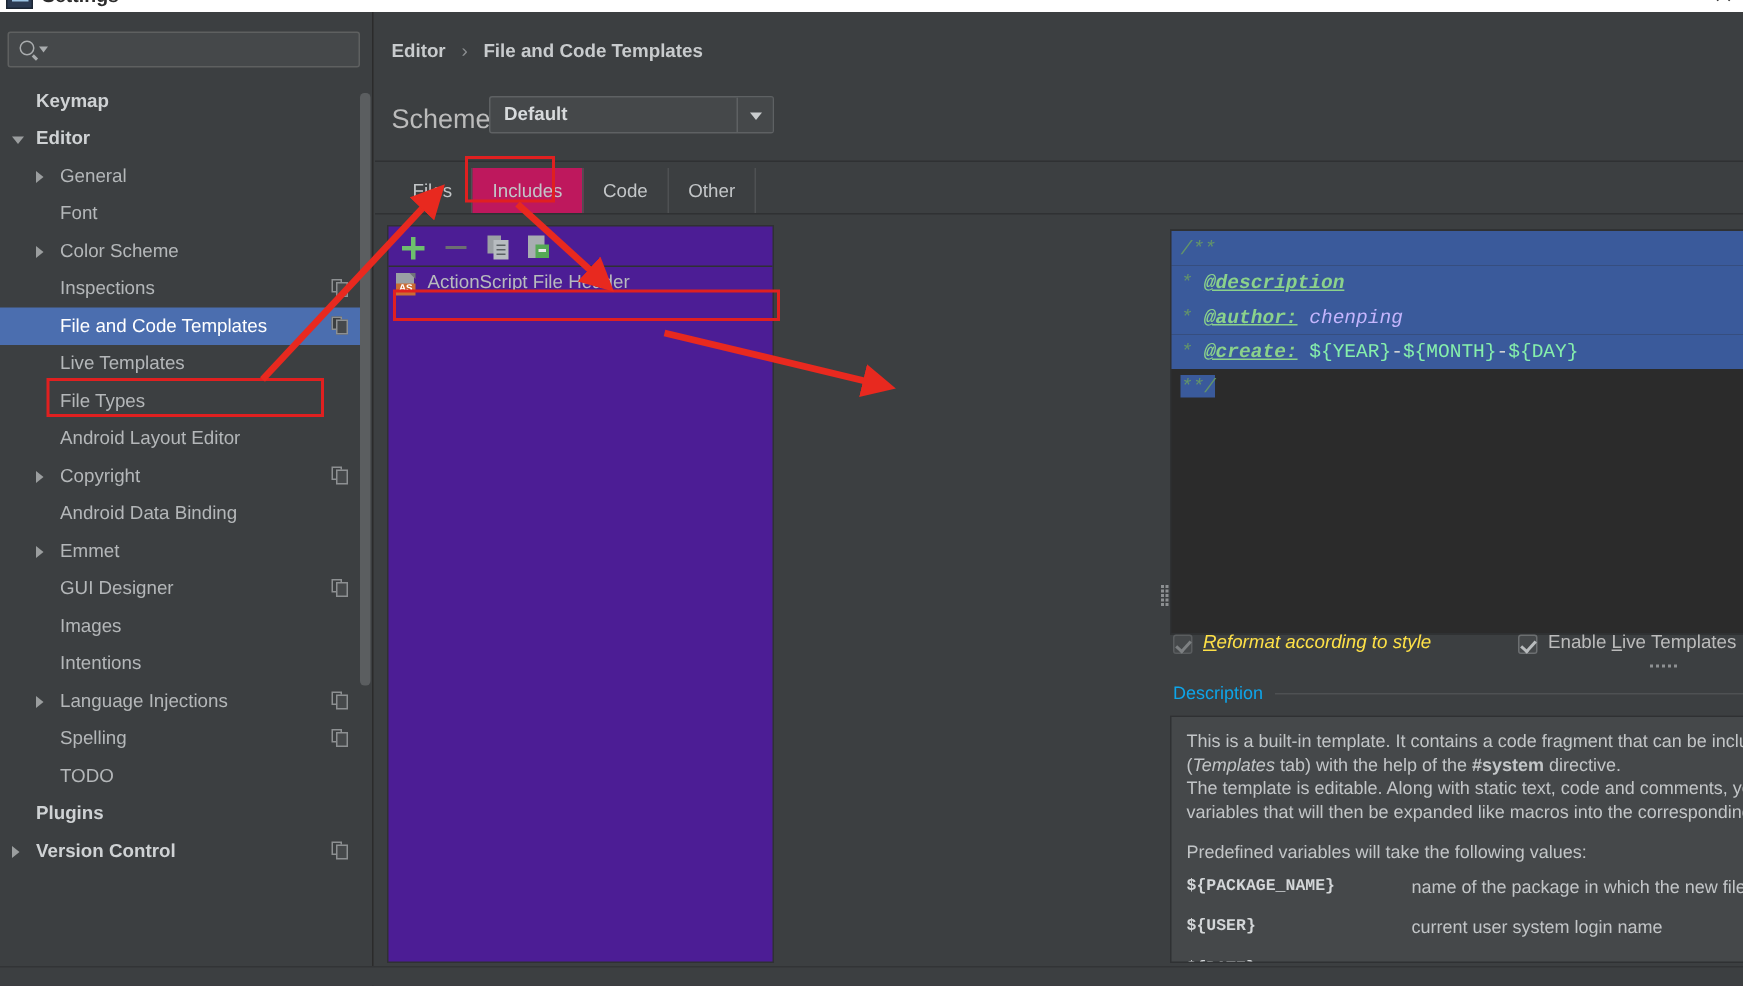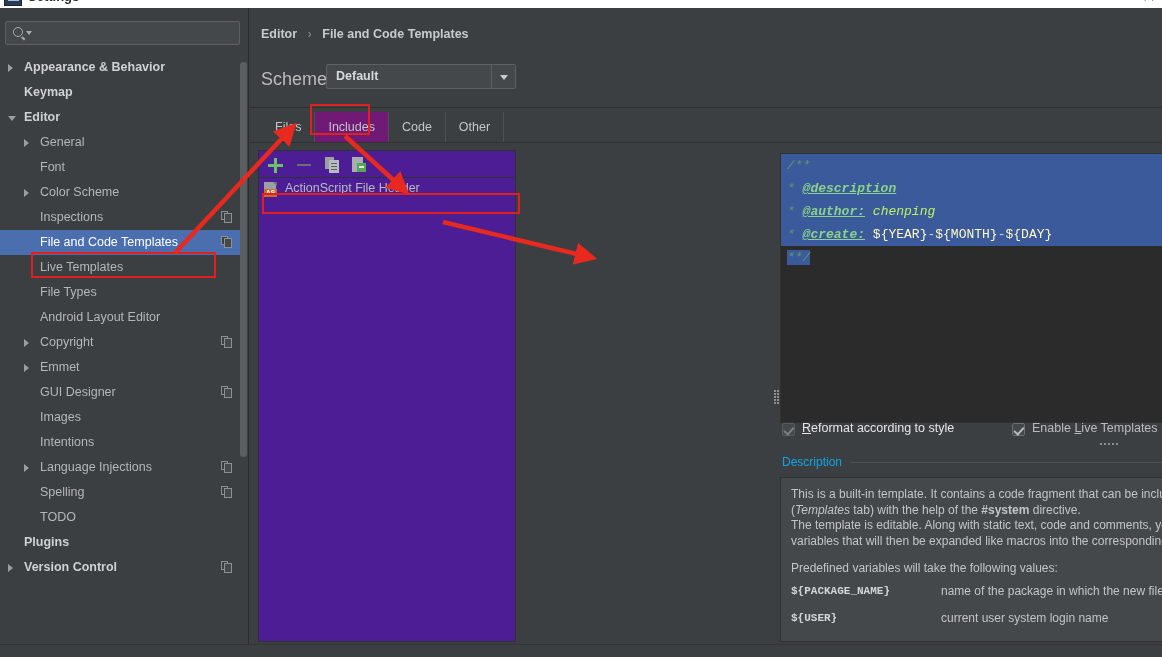--- a/index.html
+++ b/index.html
@@ -166,21 +166,21 @@
   .tabs {
     position: absolute; left: 12px; top: 104px; height: 30px;
     display: flex;
   }
   .tab {
     height: 30px; line-height: 30px; padding: 0 13px;
     font-size: 12.5px; color: #c3c6c8;
     border-right: 1px solid #4e5153;
     cursor: pointer; white-space: nowrap;
   }
-  .tab.active { background: #701a75; }
+  .tab.active { background: #be185d; }
   .tabs-base {
     position: absolute; left: 0; top: 134px; width: 912px; height: 1px;
     background: #2f3133;
   }
 
   
   .list-panel {
     position: absolute; left: 8px; top: 142px; width: 258px; height: 492px;
     background: #4c1d95; border: 1px solid #2f3133;
   }
@@ -269,40 +269,40 @@
     font-size: 13px;
   }
   .code .line {
     position: relative; height: 23px; line-height: 23px;
     white-space: pre; padding-left: 6px;
   }
   .code .line.hl { background: #3a5a9b; }
   .code .seltail { background: #3a5a9b; }
   .cmt { color: #63946a; font-style: italic; }
   .tag-doc { color: #8bd28b; font-style: italic; font-weight: bold; text-decoration: underline; }
-  .txt { color: #bef264; font-style: italic; }
-  .varname { color: #fef9c3; }
+  .txt { color: #c4b5fd; font-style: italic; }
+  .varname { color: #86efac; }
   .dash { color: #d8d8d8; }
 
   
   .cbrow { position: absolute; left: 530px; top: 412px; width: 626px; height: 22px; }
   .cb {
     position: absolute; width: 13px; height: 13px; top: 3px;
     background: #45484a; border: 1px solid #6c6f71; border-radius: 2px;
   }
   .cb::after {
     content: ""; position: absolute; left: 3px; top: 1px;
     width: 4px; height: 8px;
     border-right: 2px solid #b9bcbe; border-bottom: 2px solid #b9bcbe;
     transform: rotate(42deg);
   }
   .cb.dim { border-color: #5a5d5f; }
   .cb.dim::after { border-color: #7d8082; }
   .cblabel { position: absolute; top: 1px; font-size: 12.5px; white-space: nowrap; }
-  .cblabel.dim { color: #e5e5e5; }
+  .cblabel.dim { color: #fde047; font-style: italic; }
   .cblabel u { text-decoration: underline; }
   .drag-dots { position: absolute; left: 320px; top: 22px; width: 22px; height: 5px; }
   .drag-dots i { position: absolute; width: 1.5px; height: 1.5px; background: #8d9092; }
 
   
   .desc-title {
     position: absolute; left: 532px; top: 447px;
     font-size: 12px; color: #0ea5e9;
   }
   .desc-rule {
@@ -354,24 +354,20 @@
   <div class="sidebar">
     <div class="search-wrap">
       <div class="search-box">
         <span class="search-glass"></span>
         <span class="search-caret"></span>
         <input class="search-input" type="text" placeholder="" style="">
       </div>
     </div>
     <div class="tree" id="tree">
         <div class="tree-row lvl0">
-          <span class="arrow arrow-right"></span>
-          <span class="tree-label">Appearance &amp; Behavior</span>
-        </div>
-        <div class="tree-row lvl0">
           <span class="tree-label">Keymap</span>
         </div>
         <div class="tree-row lvl0">
           <span class="arrow arrow-down"></span>
           <span class="tree-label">Editor</span>
         </div>
         <div class="tree-row lvl1">
           <span class="arrow arrow-right"></span>
           <span class="tree-label">General</span>
         </div>
@@ -405,20 +401,23 @@
         <div class="tree-row lvl1">
           <span class="tree-label">Android Layout Editor</span>
         </div>
         <div class="tree-row lvl1">
           <span class="arrow arrow-right"></span>
           <span class="tree-label">Copyright</span>
           <span class="copy-badge">
             <i class="b1"></i>
             <i class="b2"></i>
           </span>
+        </div>
+        <div class="tree-row lvl1">
+          <span class="tree-label">Android Data Binding</span>
         </div>
         <div class="tree-row lvl1">
           <span class="arrow arrow-right"></span>
           <span class="tree-label">Emmet</span>
         </div>
         <div class="tree-row lvl1">
           <span class="tree-label">GUI Designer</span>
           <span class="copy-badge">
             <i class="b1"></i>
             <i class="b2"></i>

